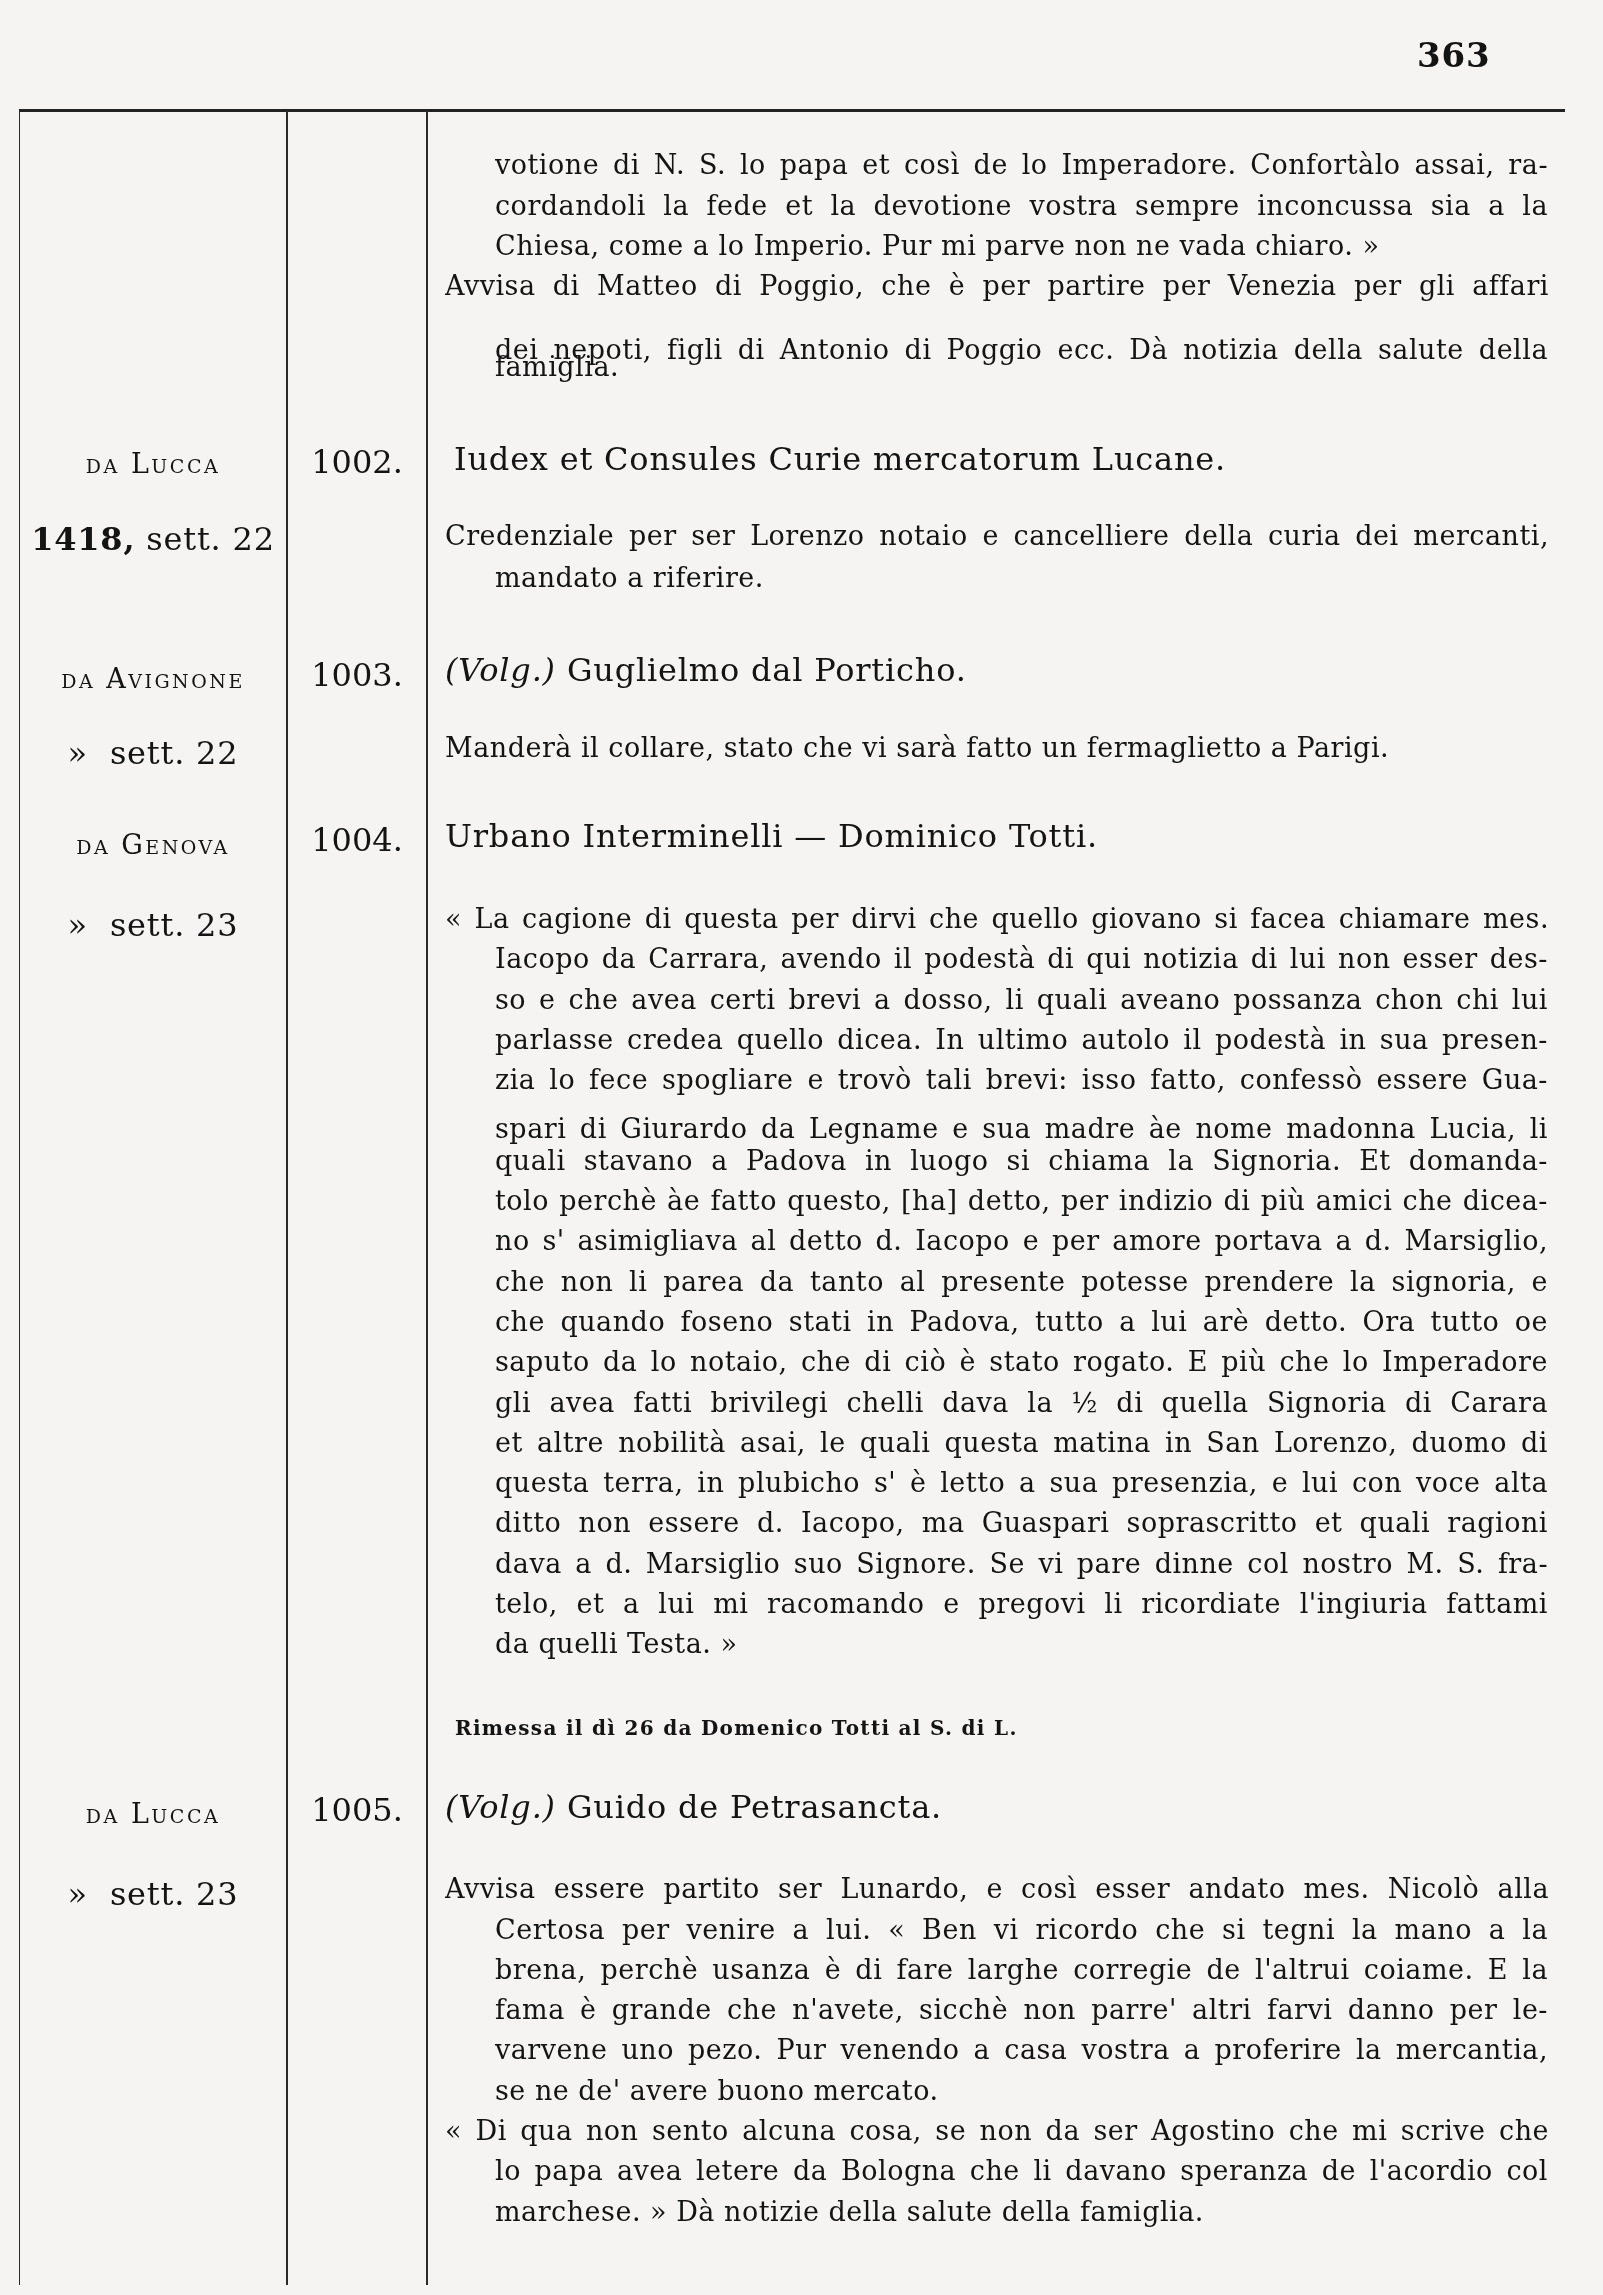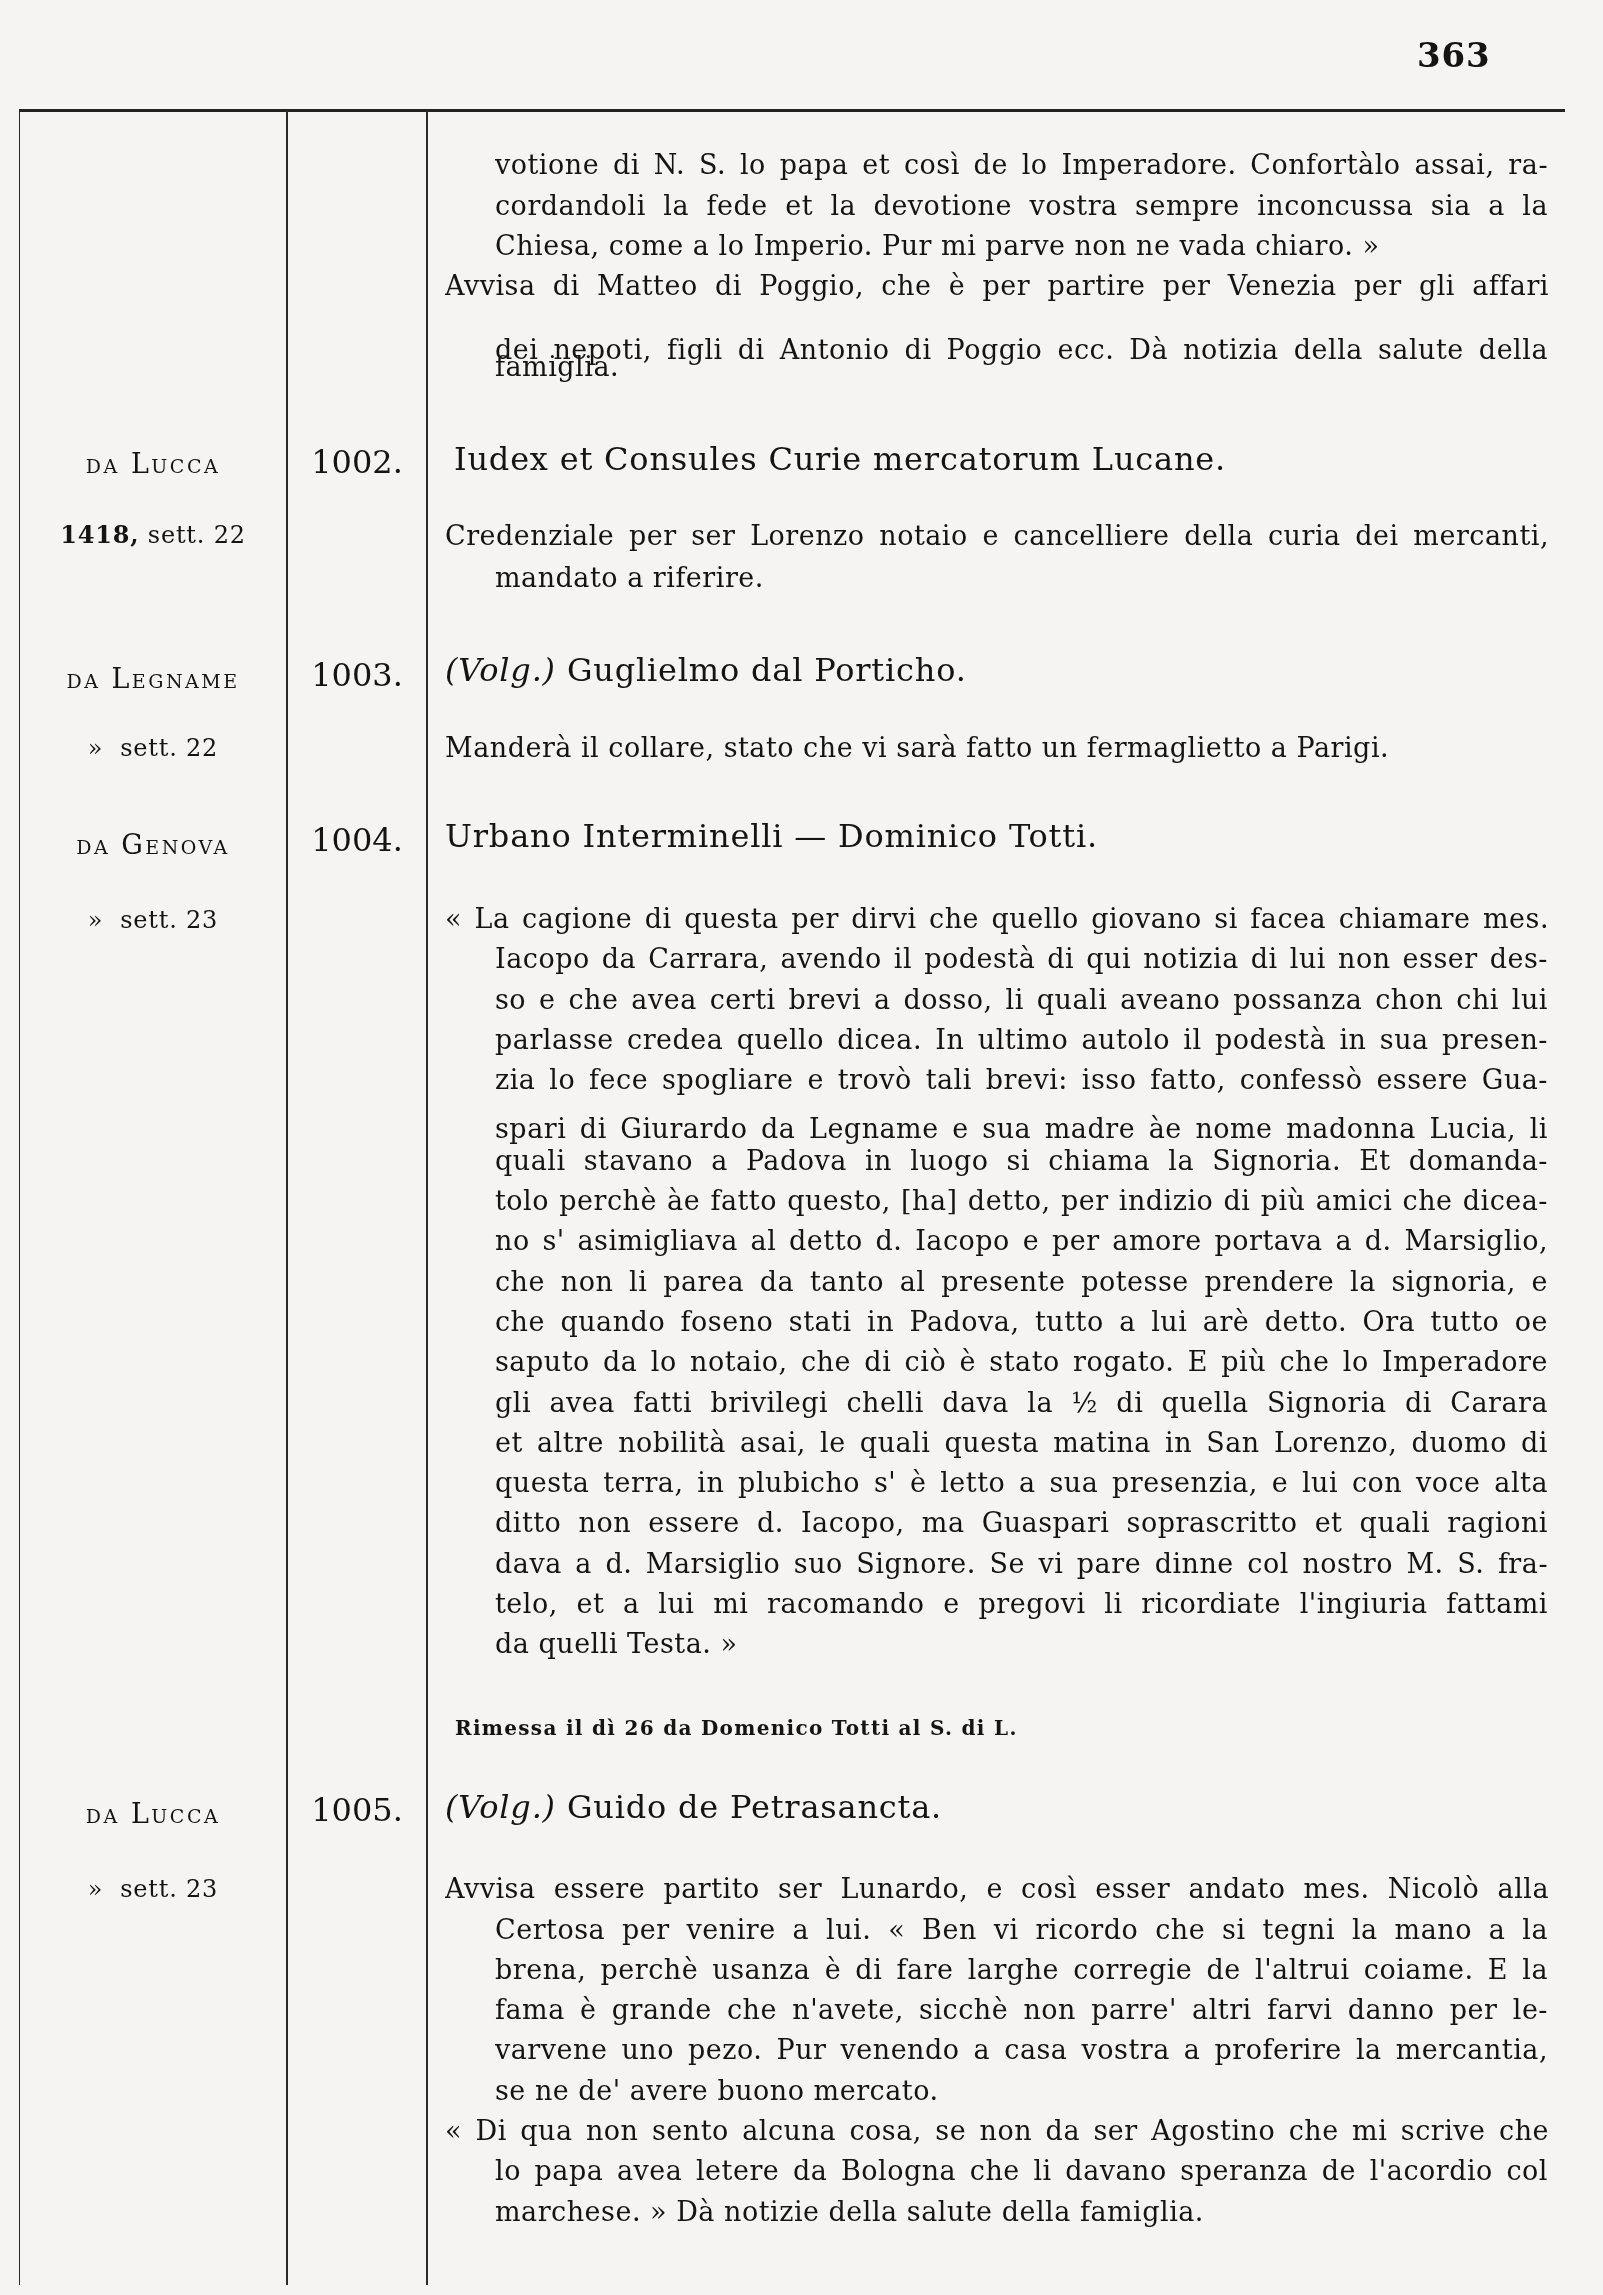--- a/index.html
+++ b/index.html
@@ -6,21 +6,21 @@
   body { width:1603px; height:2295px; position:relative; overflow:hidden;
          font-family:"DejaVu Serif","Liberation Serif",serif; color:#141414; }
   .page { position:absolute; left:0; top:0; width:1603px; height:2295px; background:#f5f4f2; }
   .pn { position:absolute; left:1417px; top:35px; font-size:34px; font-weight:bold; letter-spacing:0.8px; }
   .rule-top { position:absolute; left:18.5px; top:109px; width:1546px; height:2.5px; background:#222; }
   .vline { position:absolute; top:111px; width:1.7px; background:#2a2a2a; height:2174px; }
   .vl0 { left:18.5px; } .vl1 { left:286px; } .vl2 { left:426px; }
   .col-left { position:absolute; left:20px; width:266px; text-align:center; }
   .col-num  { position:absolute; left:288px; width:138px; text-align:center; font-size:32px; }
   .place { font-variant:small-caps; font-size:27px; letter-spacing:2.5px; }
-  .date  { font-size:24px; letter-spacing:0.8px; }
+  .date  { font-size:32px; letter-spacing:0.8px; }
   .date b { font-weight:bold; }
   .text-area { position:absolute; left:445px; width:1104px; }
   .ln { position:absolute; white-space:nowrap; font-size:27px; letter-spacing:0.5px; text-align:justify; text-align-last:justify; }
   .ind { left:50px; width:1053px; }
   .out { left:0px; width:1104px; }
   .noj { text-align-last:left; }
   .head { font-size:32px; letter-spacing:0.8px; text-align-last:left; }
   .note { font-size:20px; font-weight:bold; letter-spacing:1.3px; text-align-last:left; }
   i { font-style:italic; }
 </style>
@@ -48,21 +48,21 @@
     <div class="col-left date" style="top:520px;"><b>1418,</b> <span>sett. 22</span></div>
     <div class="col-num" style="top:443px;">1002.</div>
     <div class="text-area" style="top:0;">
       <div class="ln out head" style="top:440px;margin-left:9px;">Iudex et Consules Curie mercatorum Lucane.</div>
       <div class="ln out" style="top: 520px; white-space: normal; height: 37px; overflow: hidden;">Credenziale per ser Lorenzo notaio e cancelliere della curia dei mercanti,</div>
       <div class="ln ind noj" style="top:562px;">mandato a riferire.</div>
     </div>
   </div>
 
   <div>
-    <div class="col-left place" style="top:663px;">da Legname</div>
+    <div class="col-left place" style="top:663px;">da Avignone</div>
     <div class="col-left date" style="top:734px;"><span>»</span>&nbsp;&nbsp;<span>sett. 22</span></div>
     <div class="col-num" style="top:656px;">1003.</div>
     <div class="text-area" style="top:0;">
       <div class="ln out head" style="top:651px;"><i>(Volg.)</i> <span>Guglielmo dal Porticho.</span></div>
       <div class="ln out noj" style="top:732px;">Manderà il collare, stato che vi sarà fatto un fermaglietto a Parigi.</div>
     </div>
   </div>
 
   <div>
     <div class="col-left place" style="top:829px;">da Genova</div>

